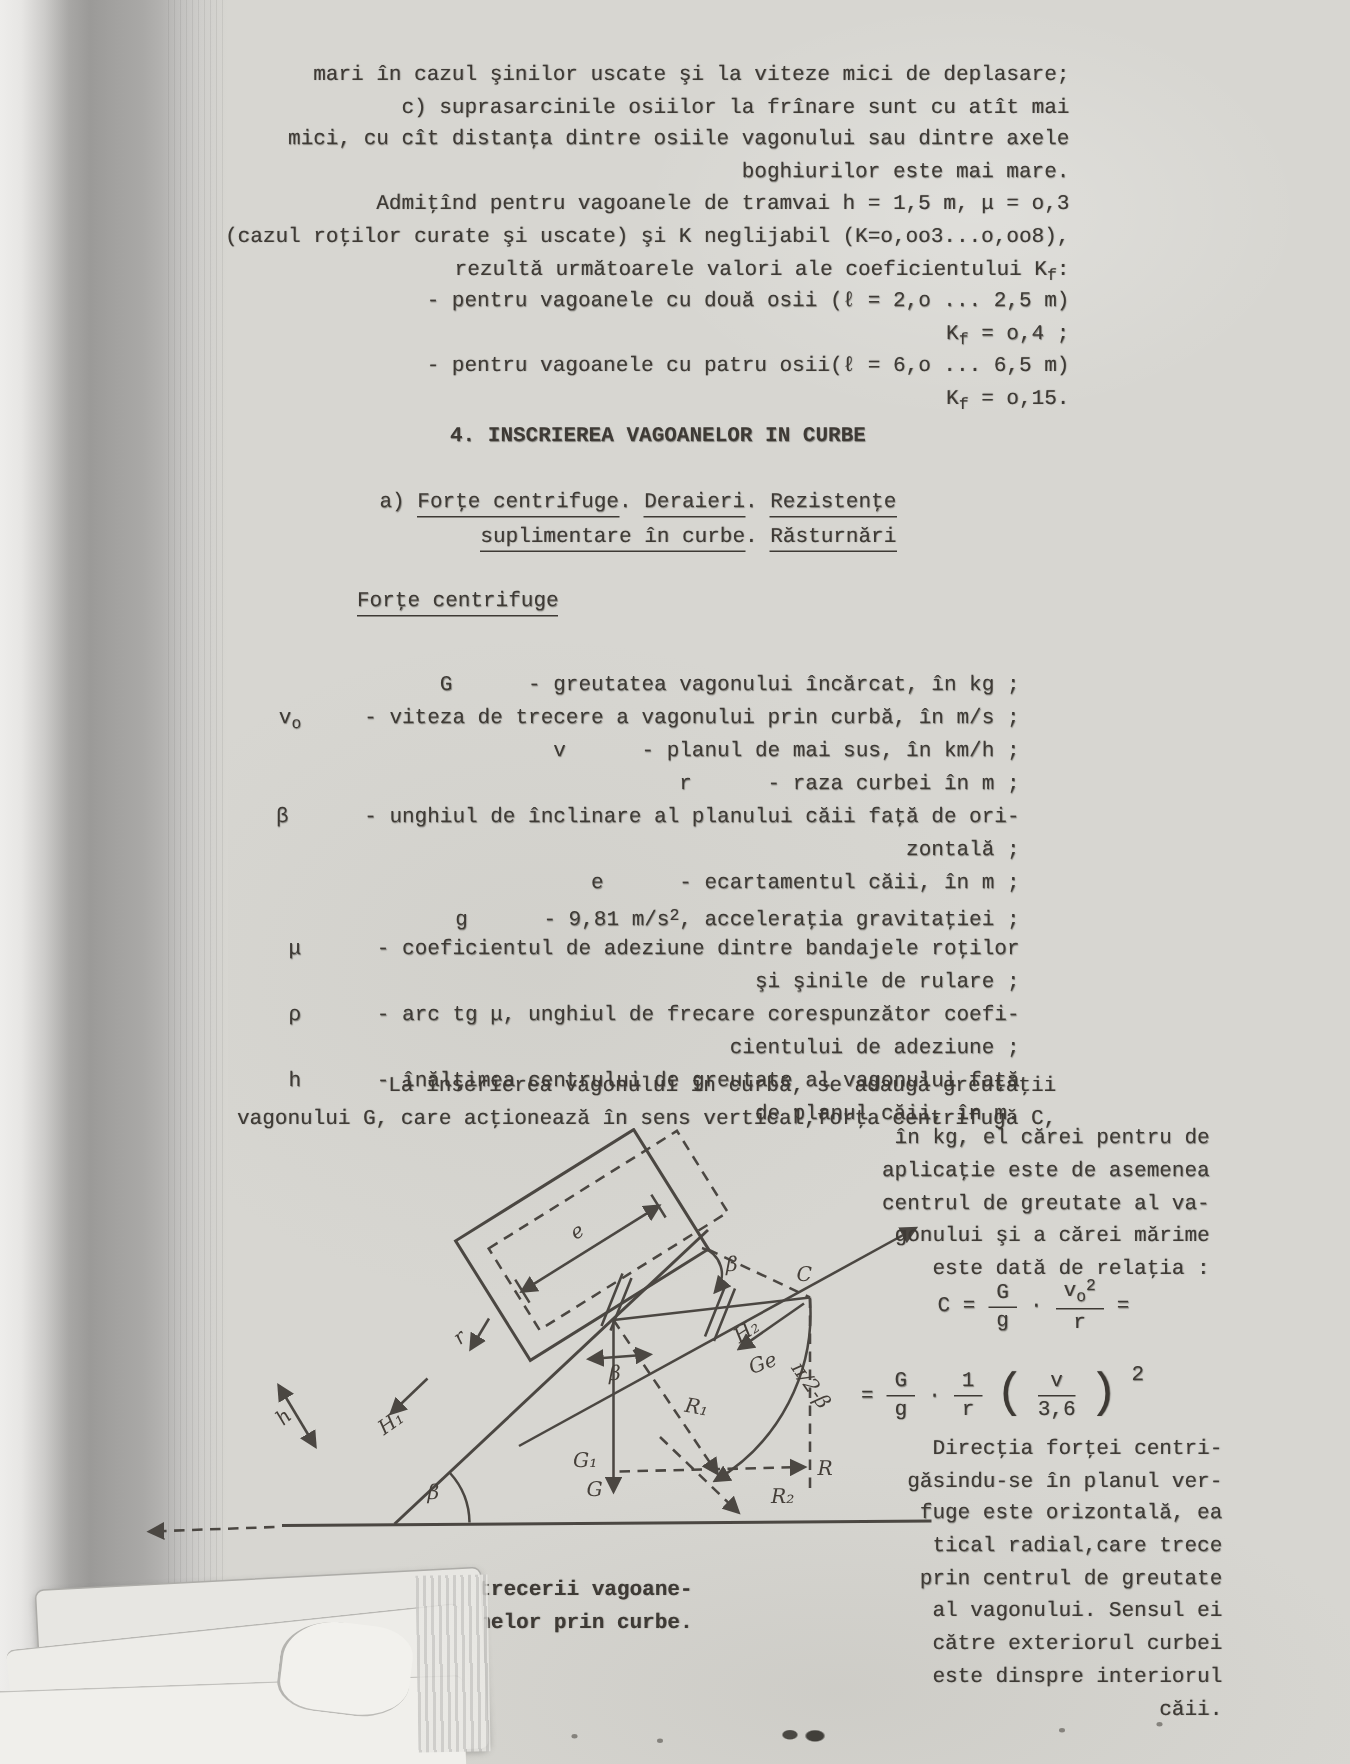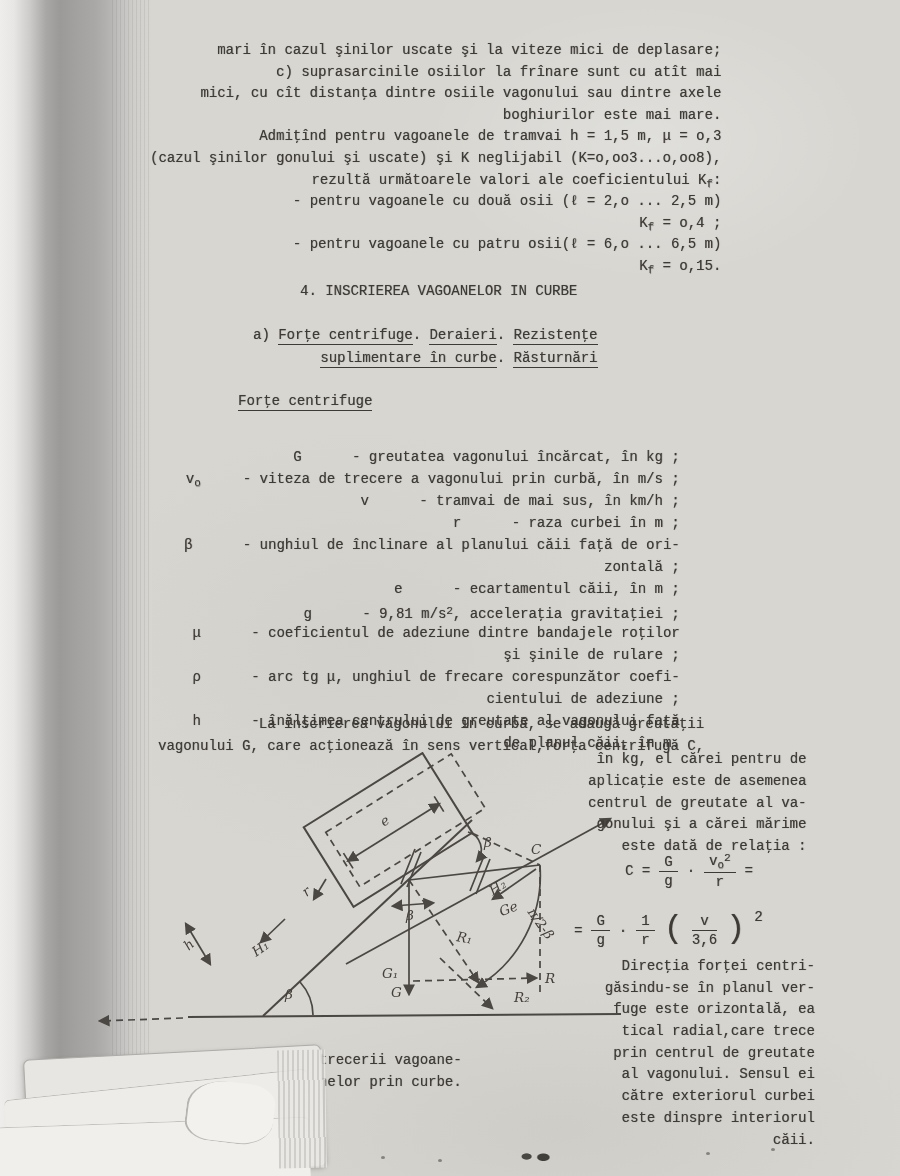--- a/index.html
+++ b/index.html
@@ -12,21 +12,21 @@
       #d7d6d1;
     font-family:"Liberation Mono","DejaVu Sans Mono",monospace;
     color:#3e3a35;}
   .spine{position:absolute;left:0;top:0;width:152px;height:1176px;
     background:linear-gradient(to right,#eeedeb 0px,#e7e6e4 14px,#cccbc9 30px,#a8a7a5 46px,#9b9a98 60px,#a3a2a0 78px,#a9a8a6 95px,#b3b2b0 108px,#c2c1bf 120px,#cfcecb 134px,#d7d6d1 152px);}
   .spine-streaks{position:absolute;left:112px;top:0;width:38px;height:1176px;opacity:.7;
     background:repeating-linear-gradient(90deg, rgba(70,70,68,0.14) 0 1px, transparent 1px 4px);}
   .txtblock{position:absolute;--lh:21.6px;}
   .txtblock .line{white-space:pre;height:var(--lh);line-height:var(--lh);
     text-shadow:0.4px 0.4px 0.7px rgba(55,52,48,0.55);}
-  .bold .line{font-weight:normal;}
+  .bold .line{font-weight:bold;}
   .u{border-bottom:1.7px solid currentColor;padding-bottom:1px;}
   sub{font-size:78%;vertical-align:-0.32em;}
   sup{font-size:78%;vertical-align:0.35em;}
   body,.txtblock{font-size:14px;text-align:right;}
   .formula{position:absolute;display:flex;align-items:center;gap:9px;
     text-shadow:0.4px 0.4px 0.7px rgba(55,52,48,0.55);}
   .frac{display:inline-block;text-align:center;}
   .frac .num{display:block;border-bottom:1.8px solid currentColor;padding:0 5px 1px;}
   .frac .den{display:block;padding-top:1px;}
   .bigparen{font-size:32px;font-weight:normal;transform:translateY(-2px);}
@@ -58,21 +58,21 @@
 <div id="page">
   <div class="spine"></div>
   <div class="spine-streaks"></div>
 
   <div class="txtblock" style="left:150px;top:40px;--lh:21.6px">
       <div class="line">mari în cazul şinilor uscate şi la viteze mici de deplasare;</div>
       <div class="line">        c) suprasarcinile osiilor la frînare sunt cu atît mai</div>
       <div class="line">mici, cu cît distanţa dintre osiile vagonului sau dintre axele</div>
       <div class="line">boghiurilor este mai mare.</div>
       <div class="line">        Admiţînd pentru vagoanele de tramvai h = 1,5 m, μ = o,3</div>
-      <div class="line">(cazul şinilor gonului şi uscate) şi K neglijabil (K=o,oo3...o,oo8),</div>
+      <div class="line">(cazul roţilor curate şi uscate) şi K neglijabil (K=o,oo3...o,oo8),</div>
       <div class="line">rezultă următoarele valori ale coeficientului K<sub>f</sub>:</div>
       <div class="line">          - pentru vagoanele cu două osii (ℓ = 2,o ... 2,5 m)</div>
       <div class="line">            K<sub>f</sub> = o,4 ;</div>
       <div class="line">          - pentru vagoanele cu patru osii(ℓ = 6,o ... 6,5 m)</div>
       <div class="line">            K<sub>f</sub> = o,15.</div>
     </div>
 
   <div class="txtblock bold" style="left:300px;top:281px">
     <div class="line">4. INSCRIEREA VAGOANELOR IN CURBE</div>
   </div>
@@ -83,21 +83,21 @@
     </div>
 
   <div class="txtblock" style="left:238px;top:391px">
     <div class="line"><span class="u">Forţe centrifuge</span></div>
   </div>
 
 
   <div class="txtblock" style="left:184px;top:446px;--lh:22px">
       <div class="line">G      - greutatea vagonului încărcat, în kg ;</div>
       <div class="line">v<sub>o</sub>     - viteza de trecere a vagonului prin curbă, în m/s ;</div>
-      <div class="line">v      - tramvai de mai sus, în km/h ;</div>
+      <div class="line">v      - planul de mai sus, în km/h ;</div>
       <div class="line">r      - raza curbei în m ;</div>
       <div class="line">β      - unghiul de înclinare al planului căii faţă de ori-</div>
       <div class="line">         zontală ;</div>
       <div class="line">e      - ecartamentul căii, în m ;</div>
       <div class="line">g      - 9,81 m/s<sup>2</sup>, acceleraţia gravitaţiei ;</div>
       <div class="line">μ      - coeficientul de adeziune dintre bandajele roţilor</div>
       <div class="line">         şi şinile de rulare ;</div>
       <div class="line">ρ      - arc tg μ, unghiul de frecare corespunzător coefi-</div>
       <div class="line">         cientului de adeziune ;</div>
       <div class="line">h      - înălţimea centrului de greutate al vagonului faţă</div>

